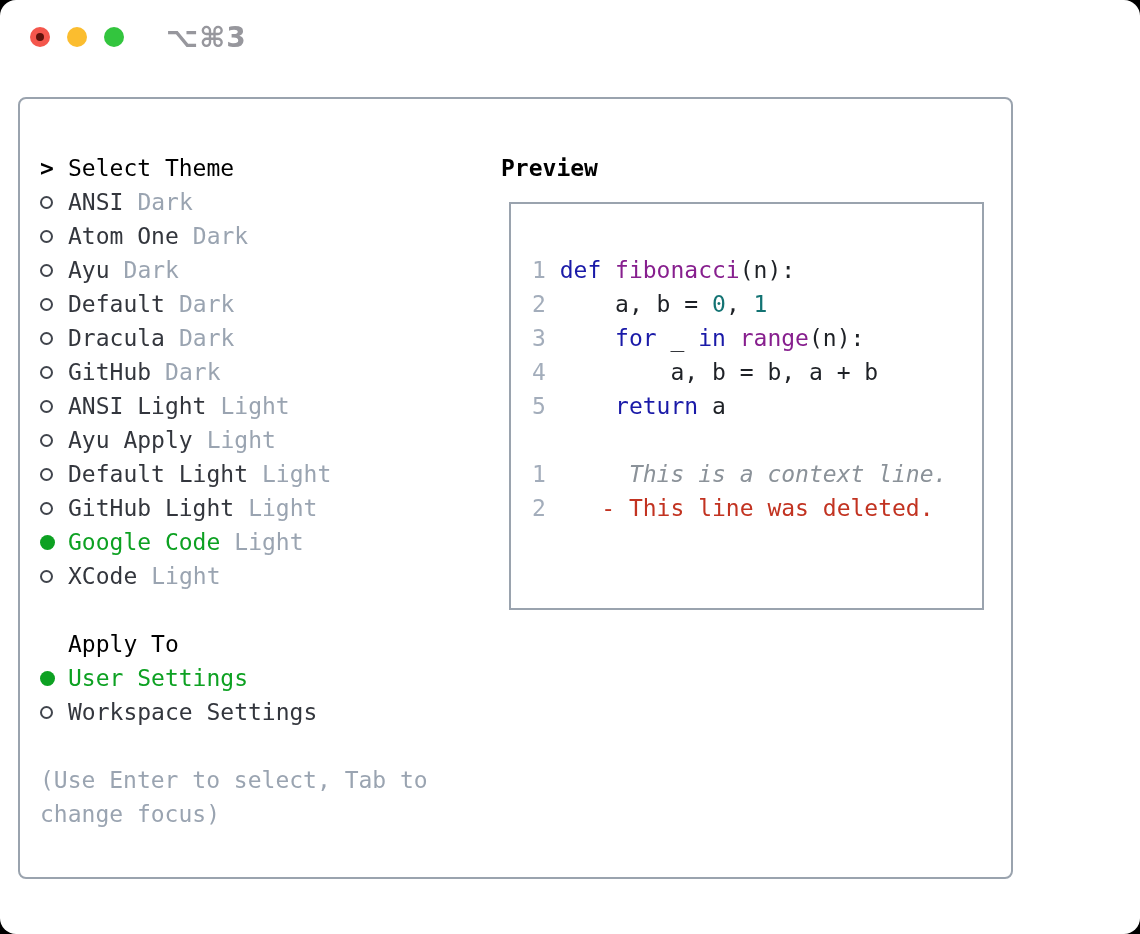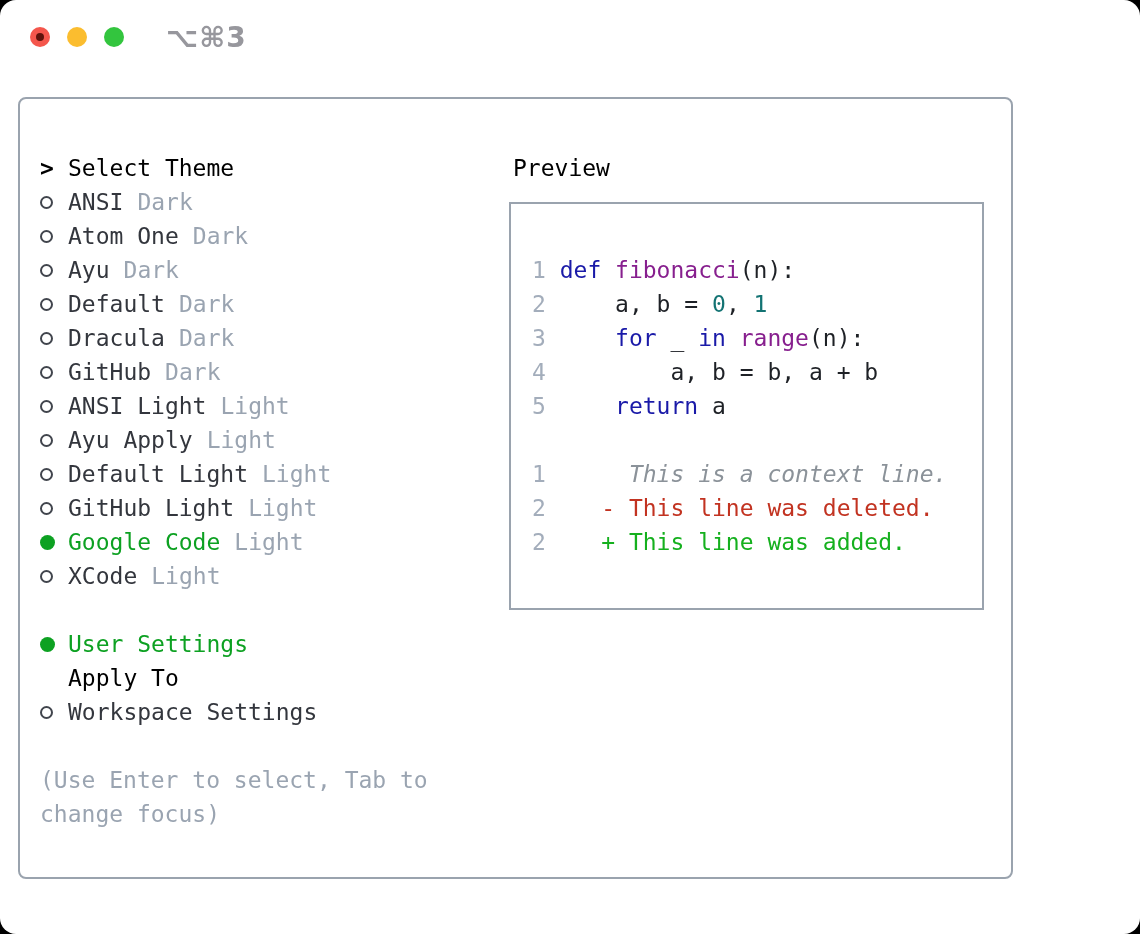--- a/index.html
+++ b/index.html
@@ -44,22 +44,22 @@
   .circ{width:13px;height:13px;border-radius:50%;
     border:2px solid #41454d;box-sizing:border-box;}
   .circ.sel{border:none;width:15px;height:15px;background:var(--selection_green);}
   .nm{color:var(--text);}
   .nm.sel{color:var(--selection_green);}
   .sfx{color:var(--muted);margin-left:14px;}
   .apl{color:var(--heading);}
   .hint{color:var(--muted);}
   
   .preview-label{
-    position:absolute;left:493px;top:52px;height:34px;line-height:34px;
-    font-size:23px;font-weight:normal;color:var(--heading);
+    position:absolute;left:481px;top:52px;height:34px;line-height:34px;
+    font-size:23px;font-weight:bold;color:var(--heading);
   }
   .preview-box{
     position:absolute;left:489px;top:103px;width:475px;height:408px;
     box-sizing:border-box;border:2px solid var(--border);
     background:var(--window_bg,#fff);
   }
   .code{position:absolute;left:21px;top:49px;right:4px;}
   .cl{height:34px;line-height:34px;font-size:23px;white-space:pre;}
   .ln{display:inline-block;width:1ch;margin-right:1ch;text-align:right;
     color:var(--linenum);}
@@ -88,38 +88,37 @@
         <div class="row"><span class="mk"><span class="circ"></span></span><span class="nm">Default</span><span class="sfx">Dark</span></div>
         <div class="row"><span class="mk"><span class="circ"></span></span><span class="nm">Dracula</span><span class="sfx">Dark</span></div>
         <div class="row"><span class="mk"><span class="circ"></span></span><span class="nm">GitHub</span><span class="sfx">Dark</span></div>
         <div class="row"><span class="mk"><span class="circ"></span></span><span class="nm">ANSI Light</span><span class="sfx">Light</span></div>
         <div class="row"><span class="mk"><span class="circ"></span></span><span class="nm">Ayu Apply</span><span class="sfx">Light</span></div>
         <div class="row"><span class="mk"><span class="circ"></span></span><span class="nm">Default Light</span><span class="sfx">Light</span></div>
         <div class="row"><span class="mk"><span class="circ"></span></span><span class="nm">GitHub Light</span><span class="sfx">Light</span></div>
         <div class="row"><span class="mk"><span class="circ sel"></span></span><span class="nm sel">Google Code</span><span class="sfx">Light</span></div>
         <div class="row"><span class="mk"><span class="circ"></span></span><span class="nm">XCode</span><span class="sfx">Light</span></div>
         <div class="row"></div>
+        <div class="row"><span class="mk"></span><span class="apl">Apply To</span></div>
         <div class="row"><span class="mk"><span class="circ sel"></span></span><span class="nm sel">User Settings</span></div>
-        <div class="row"><span class="mk"></span><span class="apl">Apply To</span></div>
         <div class="row"><span class="mk"><span class="circ"></span></span><span class="nm">Workspace Settings</span></div>
         <div class="row"></div>
         <div class="row"><span class="hint">(Use Enter to select, Tab to</span></div>
         <div class="row"><span class="hint">change focus)</span></div>
       </div>
 
     <div class="preview-label">Preview</div>
 
     <div class="preview-box">
       <div class="code" id="preview-code">
           <div class="cl"><span class="ln">1</span><span style="color: var(--keyword);">def </span><span style="color: var(--title);">fibonacci</span><span style="color: var(--plain);">(n):</span></div>
           <div class="cl"><span class="ln">2</span><span style="color: var(--plain);">    a, b = </span><span style="color: var(--number);">0</span><span style="color: var(--plain);">, </span><span style="color: var(--number);">1</span></div>
           <div class="cl"><span class="ln">3</span><span style="color: var(--plain);">    </span><span style="color: var(--keyword);">for</span><span style="color: var(--plain);"> _ </span><span style="color: var(--keyword);">in</span><span style="color: var(--plain);"> </span><span style="color: var(--title);">range</span><span style="color: var(--plain);">(n):</span></div>
           <div class="cl"><span class="ln">4</span><span style="color: var(--plain);">        a, b = b, a + b</span></div>
           <div class="cl"><span class="ln">5</span><span style="color: var(--plain);">    </span><span style="color: var(--keyword);">return</span><span style="color: var(--plain);"> a</span></div>
           <div class="cl"><span class="ln"></span></div>
           <div class="cl"><span class="ln">1</span><span style="color: var(--context); font-style: italic;">     This is a context line.</span></div>
           <div class="cl"><span class="ln">2</span><span style="color: var(--deleted);">   - This line was deleted.</span></div>
-          <div class="cl"><span class="ln">2</span><span style="color: var(--added);">   + This line was added.</span></div>
         </div>
     </div>
 
   </div>
 </div>
 
 </body></html>

